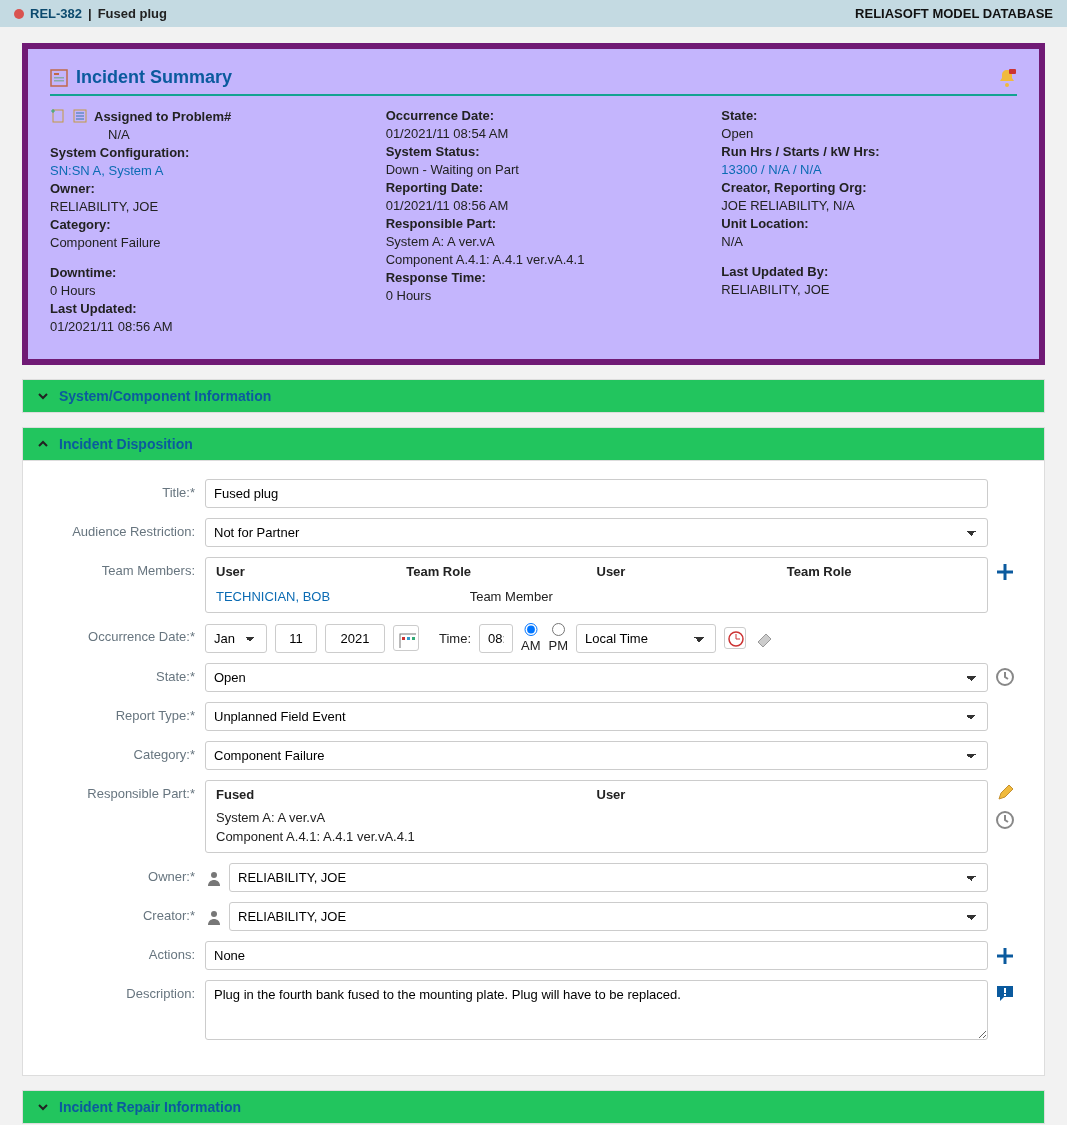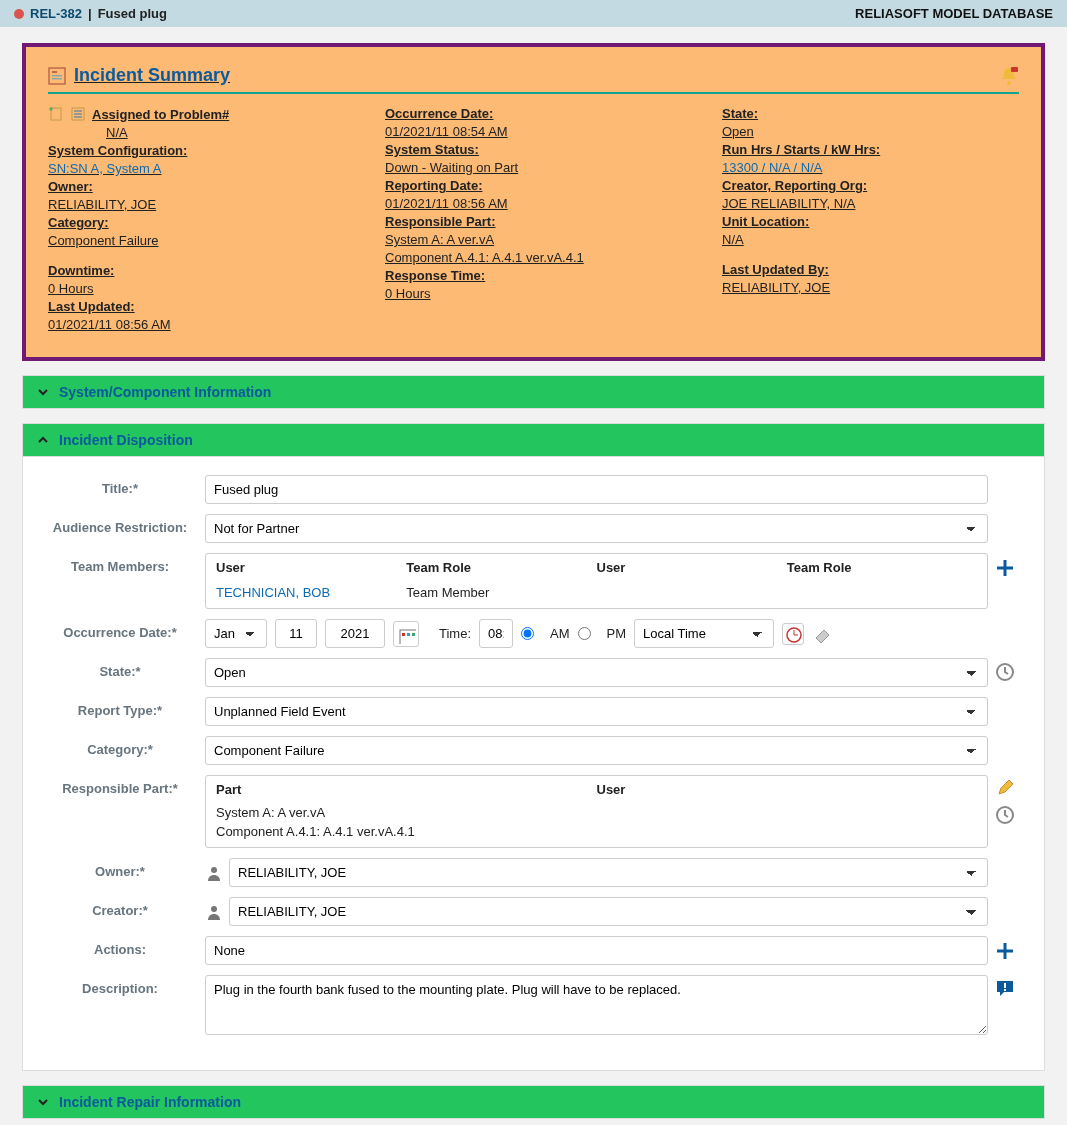--- a/index.html
+++ b/index.html
@@ -4,52 +4,52 @@
 <style>
 * { box-sizing: border-box; margin: 0; padding: 0; font-family: "Segoe UI", Arial, sans-serif; }
 body { background: #f2f2f2; font-size: 13px; color: #222; }
 .topbar { background: #c4dae2; padding: 6px 14px; display: flex; justify-content: space-between; align-items: center; }
 .topbar-left { display: flex; align-items: center; gap: 6px; font-weight: 600; }
 .red-dot { width: 10px; height: 10px; background: #d9534f; border-radius: 50%; display: inline-block; }
 .rel-num { color: #0c4a6e; }
 .rel-title { color: #222; }
 .topbar-right { font-weight: 700; color: #111; }
 .page { padding: 16px 22px; }
-.card { background: #fdba74; border: 4px solid #701a75; padding: 18px 22px 22px; text-decoration: underline; }
+.card { background: #c4b5fd; border: 6px solid #701a75; padding: 18px 22px 22px; }
 .card-head { display: flex; justify-content: space-between; align-items: center; border-bottom: 2px solid #13a391; padding-bottom: 6px; margin-bottom: 12px; }
 .card-title { display: flex; align-items: center; gap: 8px; font-size: 18px; font-weight: 700; color: #0b5a9e; }
 .summary-grid { display: grid; grid-template-columns: 1fr 1fr 1fr; gap: 0 40px; }
 .col { display: flex; flex-direction: column; }
 .col .row { margin-bottom: 3px; }
 .label { font-weight: 700; }
 .link { color: #0b6bb3; }
 .assigned-row { display: flex; align-items: center; gap: 6px; }
 .accordion { margin-top: 14px; }
 .acc-head { background: #22c55e; border: 1px solid #ddd; padding: 8px 14px; display: flex; align-items: center; gap: 10px; cursor: pointer; }
 .acc-head .chev { width: 12px; height: 12px; }
 .acc-title { color: #0b5a9e; font-weight: 700; font-size: 14px; }
 .acc-body { background: #fff; border: 1px solid #ddd; border-top: none; padding: 18px 22px 22px; }
 .form-row { display: flex; align-items: flex-start; margin-bottom: 10px; }
-.form-label { width: 160px; text-align: center; padding-right: 10px; color: #67757f; font-weight: 700; padding-top: 6px; }
+.form-label { width: 160px; text-align: right; padding-right: 10px; color: #67757f; font-weight: 400; padding-top: 6px; }
 .form-label.req::after { content: "*"; color: #67757f; }
 .form-field { flex: 1; }
 .input, .select, .textarea { width: 100%; border: 1px solid #ccc; border-radius: 3px; padding: 6px 8px; font-size: 13px; background: #fff; }
 .select { appearance: none; background-image: linear-gradient(45deg, transparent 50%, #333 50%), linear-gradient(135deg, #333 50%, transparent 50%); background-position: calc(100% - 16px) 12px, calc(100% - 11px) 12px; background-size: 5px 5px, 5px 5px; background-repeat: no-repeat; padding-right: 28px; }
 .textarea { min-height: 60px; resize: vertical; }
 .side-icons { width: 34px; display: flex; flex-direction: column; align-items: center; gap: 8px; padding-top: 4px; }
 .date-group { display:flex; align-items:center; gap:8px; flex-wrap:wrap; }
 .date-group .sel-month { width: 62px; }
 .date-group .num-day { width: 42px; text-align:center; }
 .date-group .num-year { width: 60px; text-align:center; }
 .date-group .time-box { width: 34px; text-align:center; }
 .date-group .time-lbl { margin-left: 12px; color:#222; }
-.radio-lbl { display:inline-flex; gap:16px; }
+.radio-lbl { display:inline-flex; gap:2px;flex-direction:column; }
 .tbl { width:100%; border:1px solid #ccc; border-radius:3px; }
 .tbl-head { display:grid; grid-template-columns: 1fr 1fr 1fr 1fr; padding:6px 10px; font-weight:700; }
-.tbl-row { display:grid; grid-template-columns: 1fr 1fr 1fr 1fr; padding:4px 10px 8px; }
+.tbl-row { display:grid; grid-template-columns: 1fr 1fr 1fr; padding:4px 10px 8px; }
 .tbl-part { width:100%; border:1px solid #ccc; border-radius:3px; }
 .tbl-part .hd { display:grid; grid-template-columns:1fr 1fr; padding:6px 10px; font-weight:700; }
 .tbl-part .rw { display:grid; grid-template-columns:1fr 1fr; padding:2px 10px; }
 .ownersel { display:flex; align-items:center; gap:6px; }
 .ownersel svg { flex: 0 0 auto; }
 .plus-btn { cursor:pointer; color:#0b5a9e; }
 svg { display:block; }
 </style>
 </head>
 <body>
@@ -254,21 +254,21 @@
         <div class="form-label req">Category:</div>
         <div class="form-field"><select class="select"><option>Component Failure</option></select></div>
         <div class="side-icons"></div>
       </div>
 
       <div class="form-row">
         <div class="form-label req">Responsible Part:</div>
         <div class="form-field">
           <div class="tbl-part">
             <div class="hd">
-                <div>Part</div>
+                <div>Fused</div>
                 <div>User</div>
               </div>
             <div class="rw">
                 <div>System A: A ver.vA</div>
               </div>
             <div class="rw" style="padding-bottom:8px;">
                 <div>Component A.4.1: A.4.1 ver.vA.4.1</div>
                 <div></div>
               </div>
           </div>

